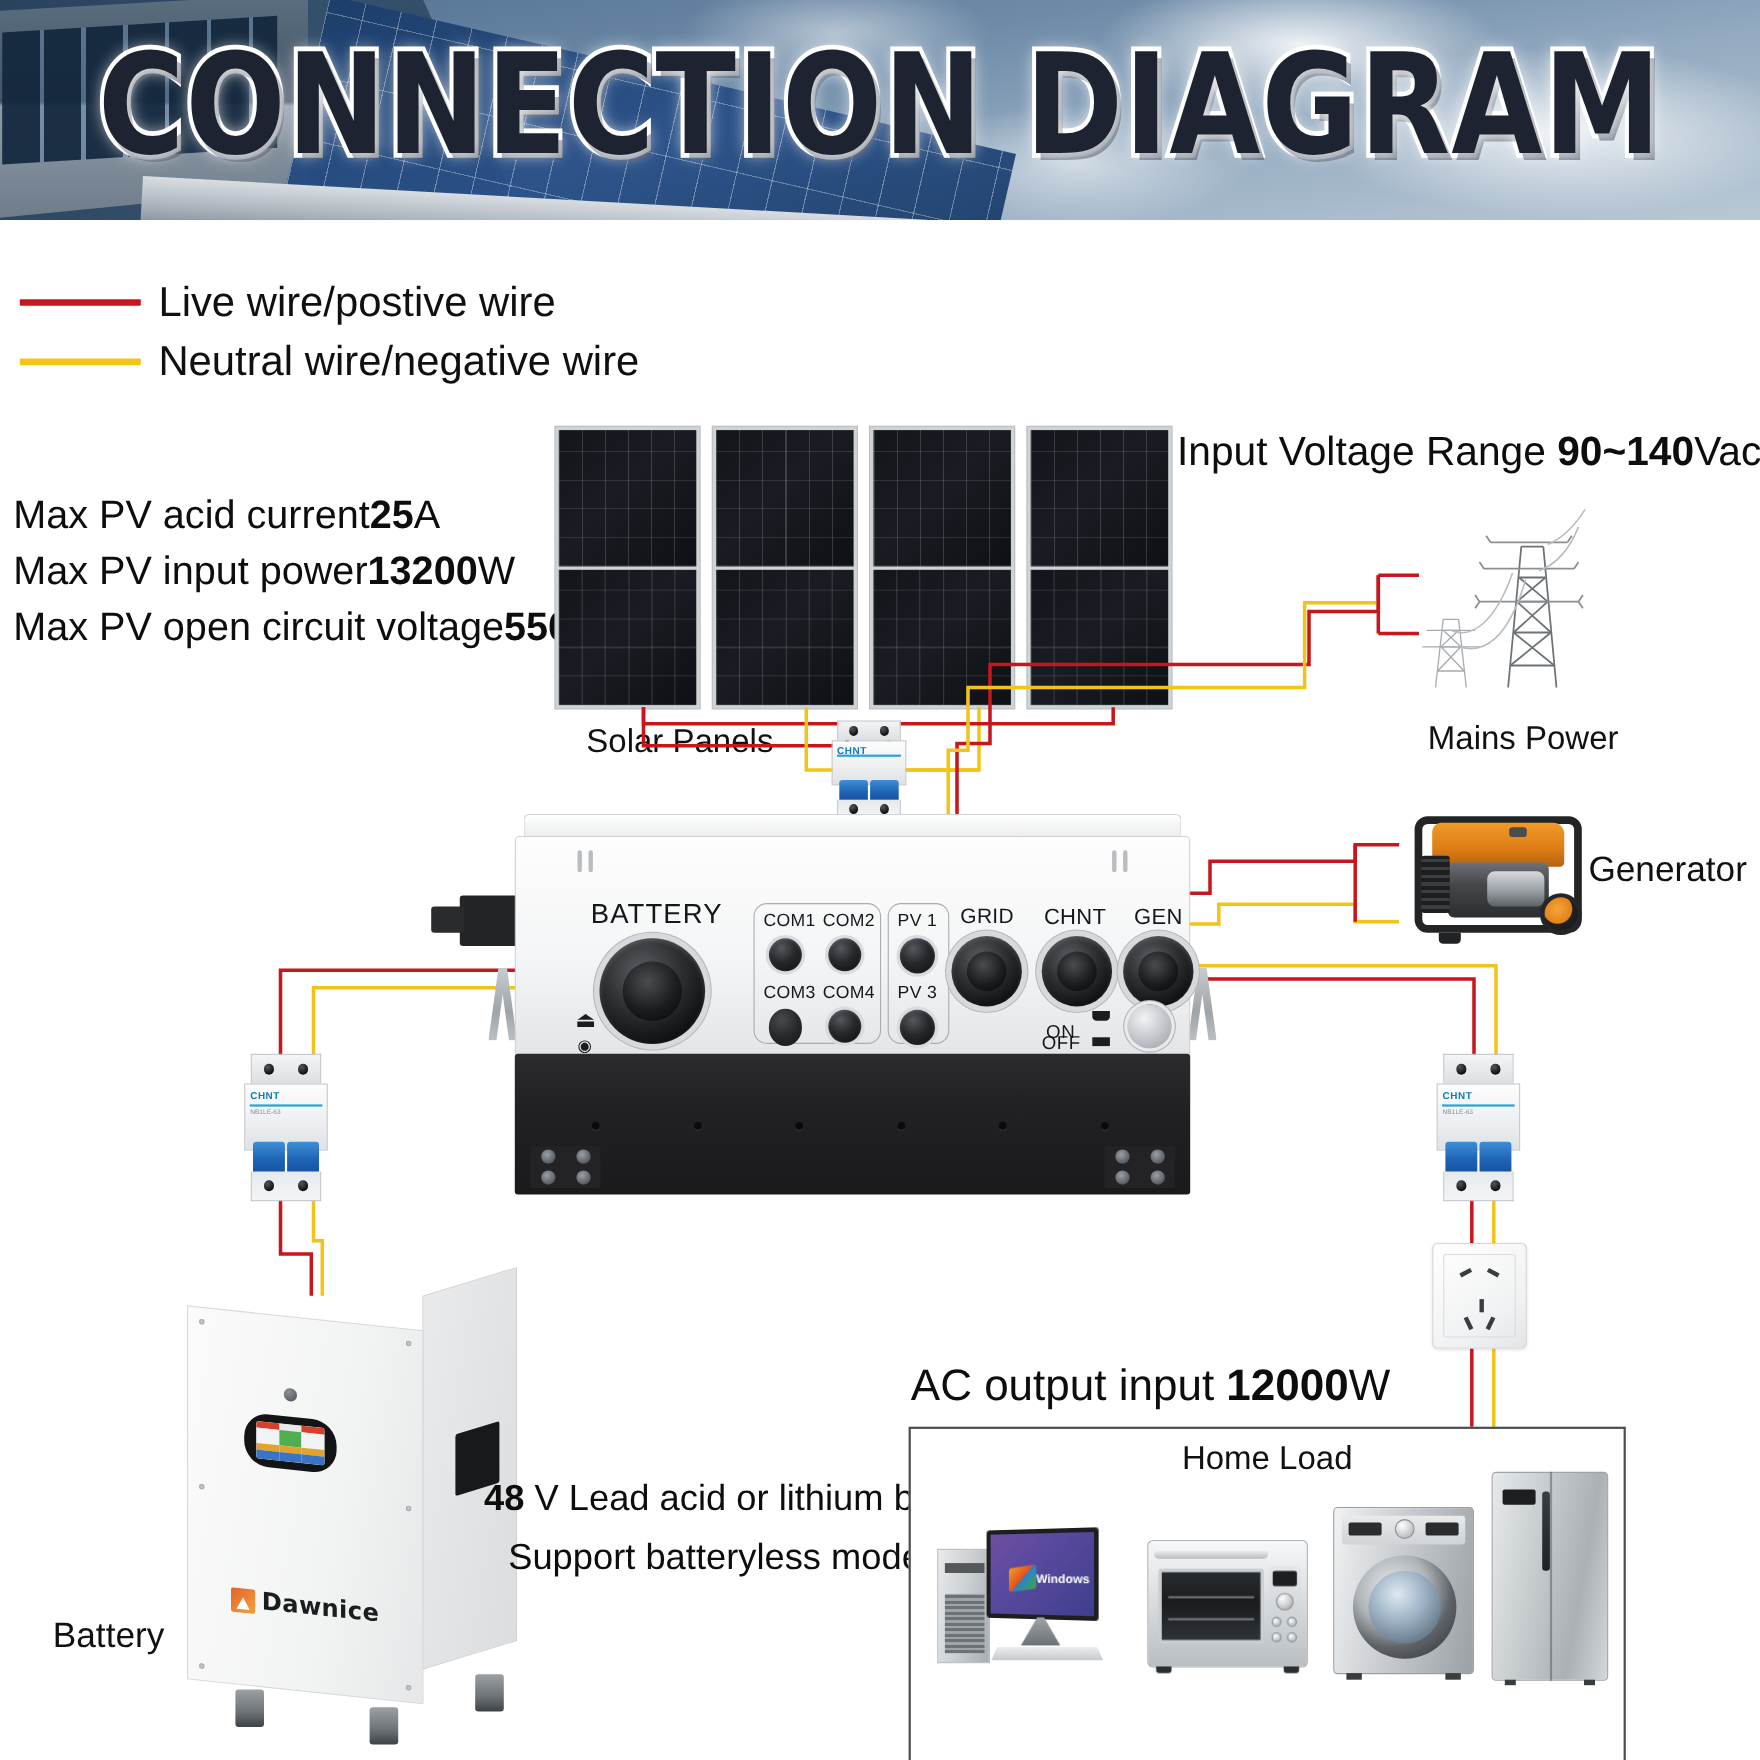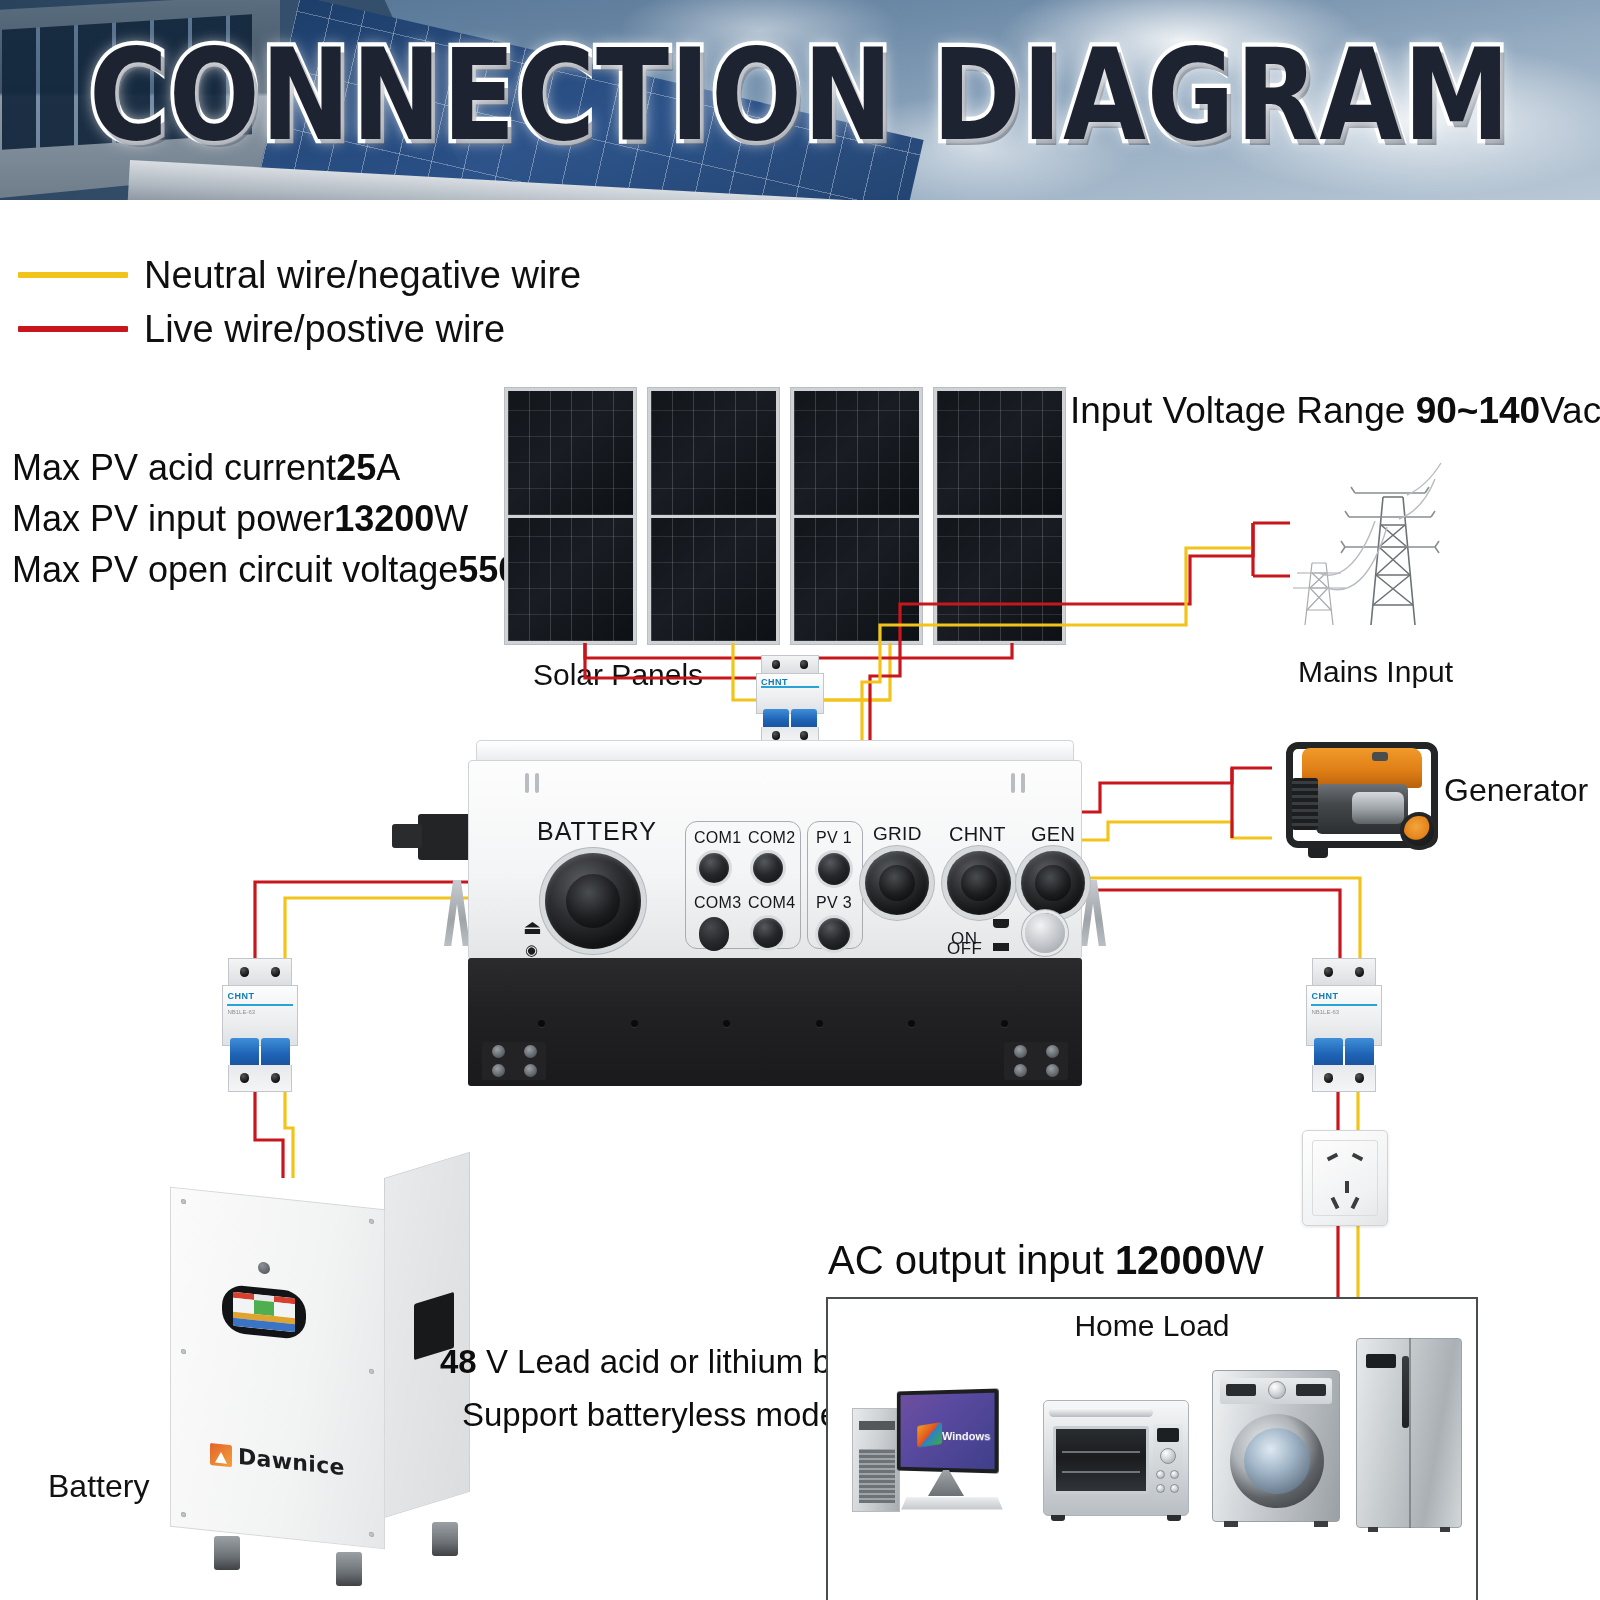--- a/index.html
+++ b/index.html
@@ -322,26 +322,26 @@
         <div class="banner-glass"></div>
       </div>
     </div>
     <div class="banner-roof-pv"></div>
     <div class="banner-eave"></div>
     <div class="banner-title">CONNECTION DIAGRAM</div>
   </div>
 
   <div class="legend">
     <div class="legend-row">
+      <span class="legend-swatch" style="background:#c8161d"></span>
+      <span class="legend-label">Live wire/postive wire</span>
+    </div>
+    <div class="legend-row">
       <span class="legend-swatch" style="background:#f2c41a"></span>
       <span class="legend-label">Neutral wire/negative wire</span>
-    </div>
-    <div class="legend-row">
-      <span class="legend-swatch" style="background:#c8161d"></span>
-      <span class="legend-label">Live wire/postive wire</span>
     </div>
   </div>
 
   <div class="spec-block">
     <div class="spec-line">
       <span>Max PV acid current</span><b>25</b><span>A</span>
     </div>
     <div class="spec-line">
       <span>Max PV input power</span><b>13200</b><span>W</span>
     </div>
@@ -525,21 +525,21 @@
       <path d="M32 155 L53 133 M35 133 L51 118 M56 155 L35 133 M53 133 L37 118"></path>
       <path d="M18 133 L70 133 M22 118 L66 118"></path>
     </g>
     <g stroke="#b8bcc0" fill="none" stroke-width="1.4">
       <path d="M44 118 C 62 126, 84 112, 100 66"></path>
       <path d="M52 133 C 74 140, 96 126, 112 72"></path>
       <path d="M124 64 C 140 58, 152 44, 160 24"></path>
       <path d="M132 40 C 146 34, 156 24, 166 8"></path>
     </g>
   </svg>
-  <div class="caption" style="left:1298px; top:655px;">Mains Input</div>
+  <div class="caption" style="left:1298px; top:655px;">Mains Power</div>
 
   <div class="generator">
     <div class="gen-frame"></div>
     <div class="gen-tank">
         <span class="gen-tank-cap"></span>
       </div>
     <div class="gen-engine"></div>
     <div class="gen-cyl"></div>
     <div class="gen-grille"></div>
     <div class="gen-wheel"></div>

